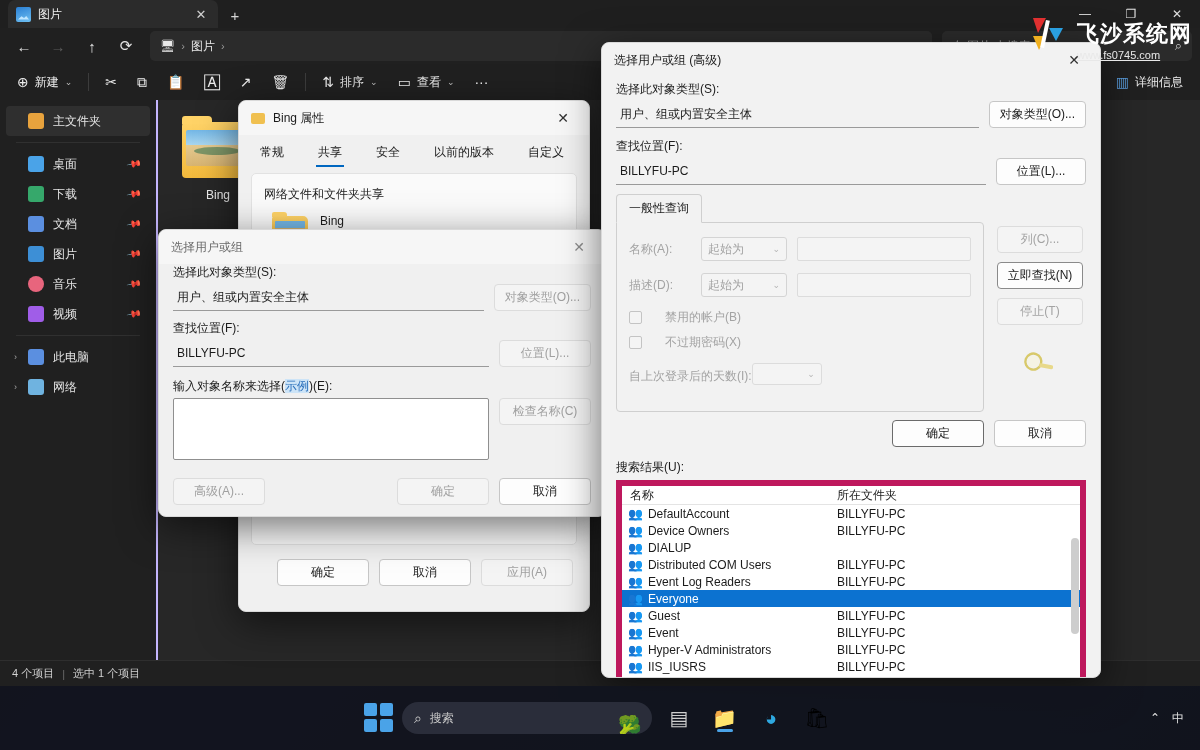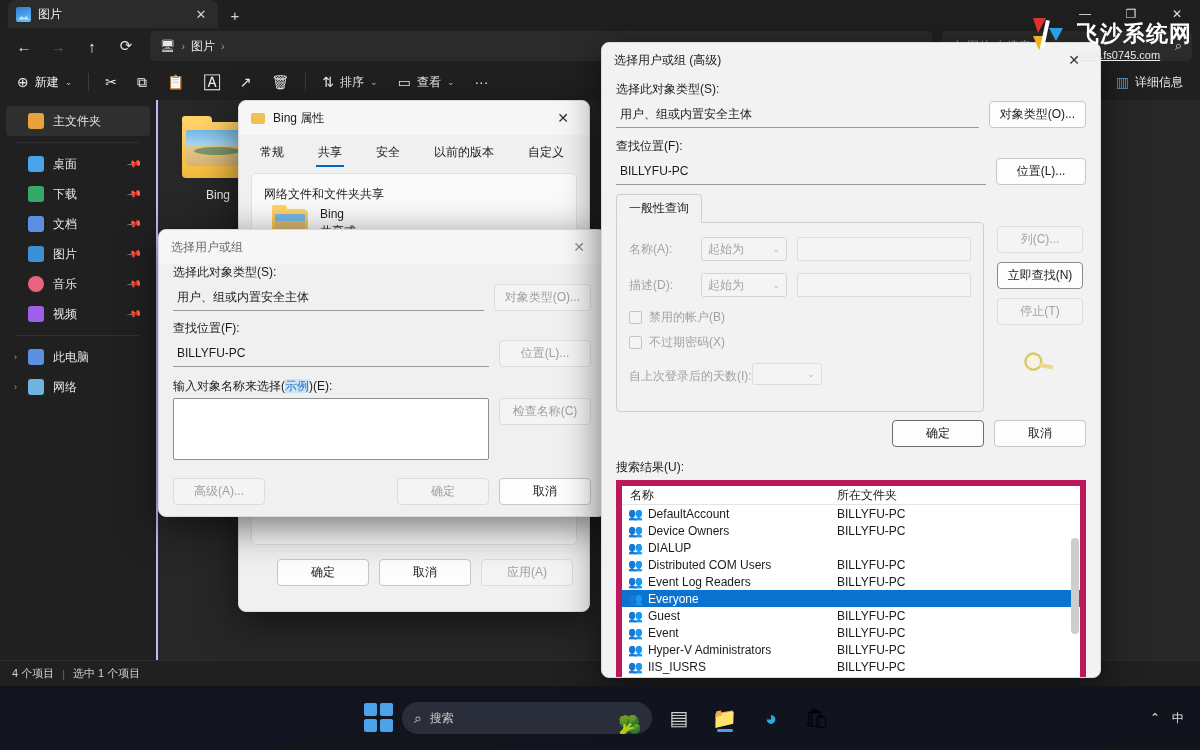--- a/index.html
+++ b/index.html
@@ -118,21 +118,21 @@
   .btn.primary{ border:1px solid #6b6b6b; }
 
   
   #propdlg{ left:238px; top:100px; width:352px; height:512px; }
   .prop-tabs{ display:flex; gap:16px; padding:4px 12px 0 12px; background:#f0f0f0;}
   .ptab{ padding:5px 9px 6px 9px; font-size:12px; color:#1b1b1b; position:relative;}
   .ptab.active:after{ content:""; position:absolute; left:7px; right:7px; bottom:0;
     height:2px; background:#0067c0;}
   .prop-page{ margin:6px 12px 0 12px; background:#fafafa; border:1px solid #e2e2e2;
     border-radius:5px; height:372px; padding:12px;}
-  .grp-title{ font-size:12px; color:#1b1b1b; margin-bottom:3px;}
+  .grp-title{ font-size:12px; color:#1b1b1b; margin-bottom:10px;}
   .share-row{ display:flex; align-items:center; gap:12px; padding-left:8px;}
   .share-folder{ width:36px;height:28px;background:linear-gradient(180deg,#ffd367,#f0b737);
     border-radius:3px 5px 3px 3px; position:relative;}
   .share-folder:before{content:"";position:absolute;left:0;top:-4px;width:15px;height:5px;
     background:#ffd367;border-radius:2px 3px 0 0;}
   .share-folder:after{content:"";position:absolute;left:3px;top:5px;width:30px;height:15px;
     background:linear-gradient(180deg,#74b7e6 45%,#d7b472 46%);border-radius:1px;}
   .share-txt div{ line-height:17px;}
   .prop-foot{ display:flex; gap:10px; justify-content:flex-end; padding:14px 16px 0 0;}
 
@@ -151,21 +151,21 @@
     border:1px solid #cfcfcf; border-bottom:1px solid #f2f2f2; border-radius:4px 4px 0 0;
     position:relative; top:1px;}
   .querypanel{ border:1px solid #cfcfcf; border-radius:0 4px 4px 4px; padding:14px 12px;
     height:190px; background:#f2f2f2;}
   .qrow{ display:flex; align-items:center; gap:10px; margin-bottom:12px;}
   .qlbl{ width:62px; font-size:12px; color:#a3a3a3;}
   .qsel{ width:86px;height:24px;background:#f4f4f4;border:1px solid #d4d4d4;border-radius:3px;
     display:flex;align-items:center;padding:0 6px;font-size:12px;color:#a3a3a3;}
   .qsel .cv{ margin-left:auto; font-size:9px; color:#b5b5b5;}
   .qinput{ flex:1;height:24px;background:#f4f4f4;border:1px solid #dcdcdc;border-radius:2px;}
-  .cbrow{ display:flex;align-items:center;gap:7px;margin-bottom:8px;font-size:12px;color:#a3a3a3;}
+  .cbrow{ display:flex;align-items:center;gap:23px;margin-bottom:8px;font-size:12px;color:#a3a3a3;}
   .cbox{ width:13px;height:13px;border:1px solid #c4c4c4;background:#f4f4f4;border-radius:2px;}
   .daysrow{ display:flex;align-items:flex-end;margin-top:12px;font-size:12px;color:#a3a3a3;}
   .dayssel{ width:70px;height:22px;background:#f4f4f4;border:1px solid #dcdcdc;border-radius:3px;
     display:flex;align-items:center;padding:0 6px;}
   .dayssel .cv{ margin-left:auto;font-size:9px;color:#b5b5b5;}
   .sbtn{ width:86px;height:27px; background:#f4f4f4; border:1px solid #dcdcdc;
     border-radius:4px; font-size:12px; color:#a3a3a3; display:flex; align-items:center;
     justify-content:center;}
   .sbtn.on{ background:#fdfdfd; border:1px solid #8a8a8a; color:#1b1b1b;}
   .magnifier{ margin-top:14px; font-size:26px; line-height:1; transform:rotate(-25deg);}

